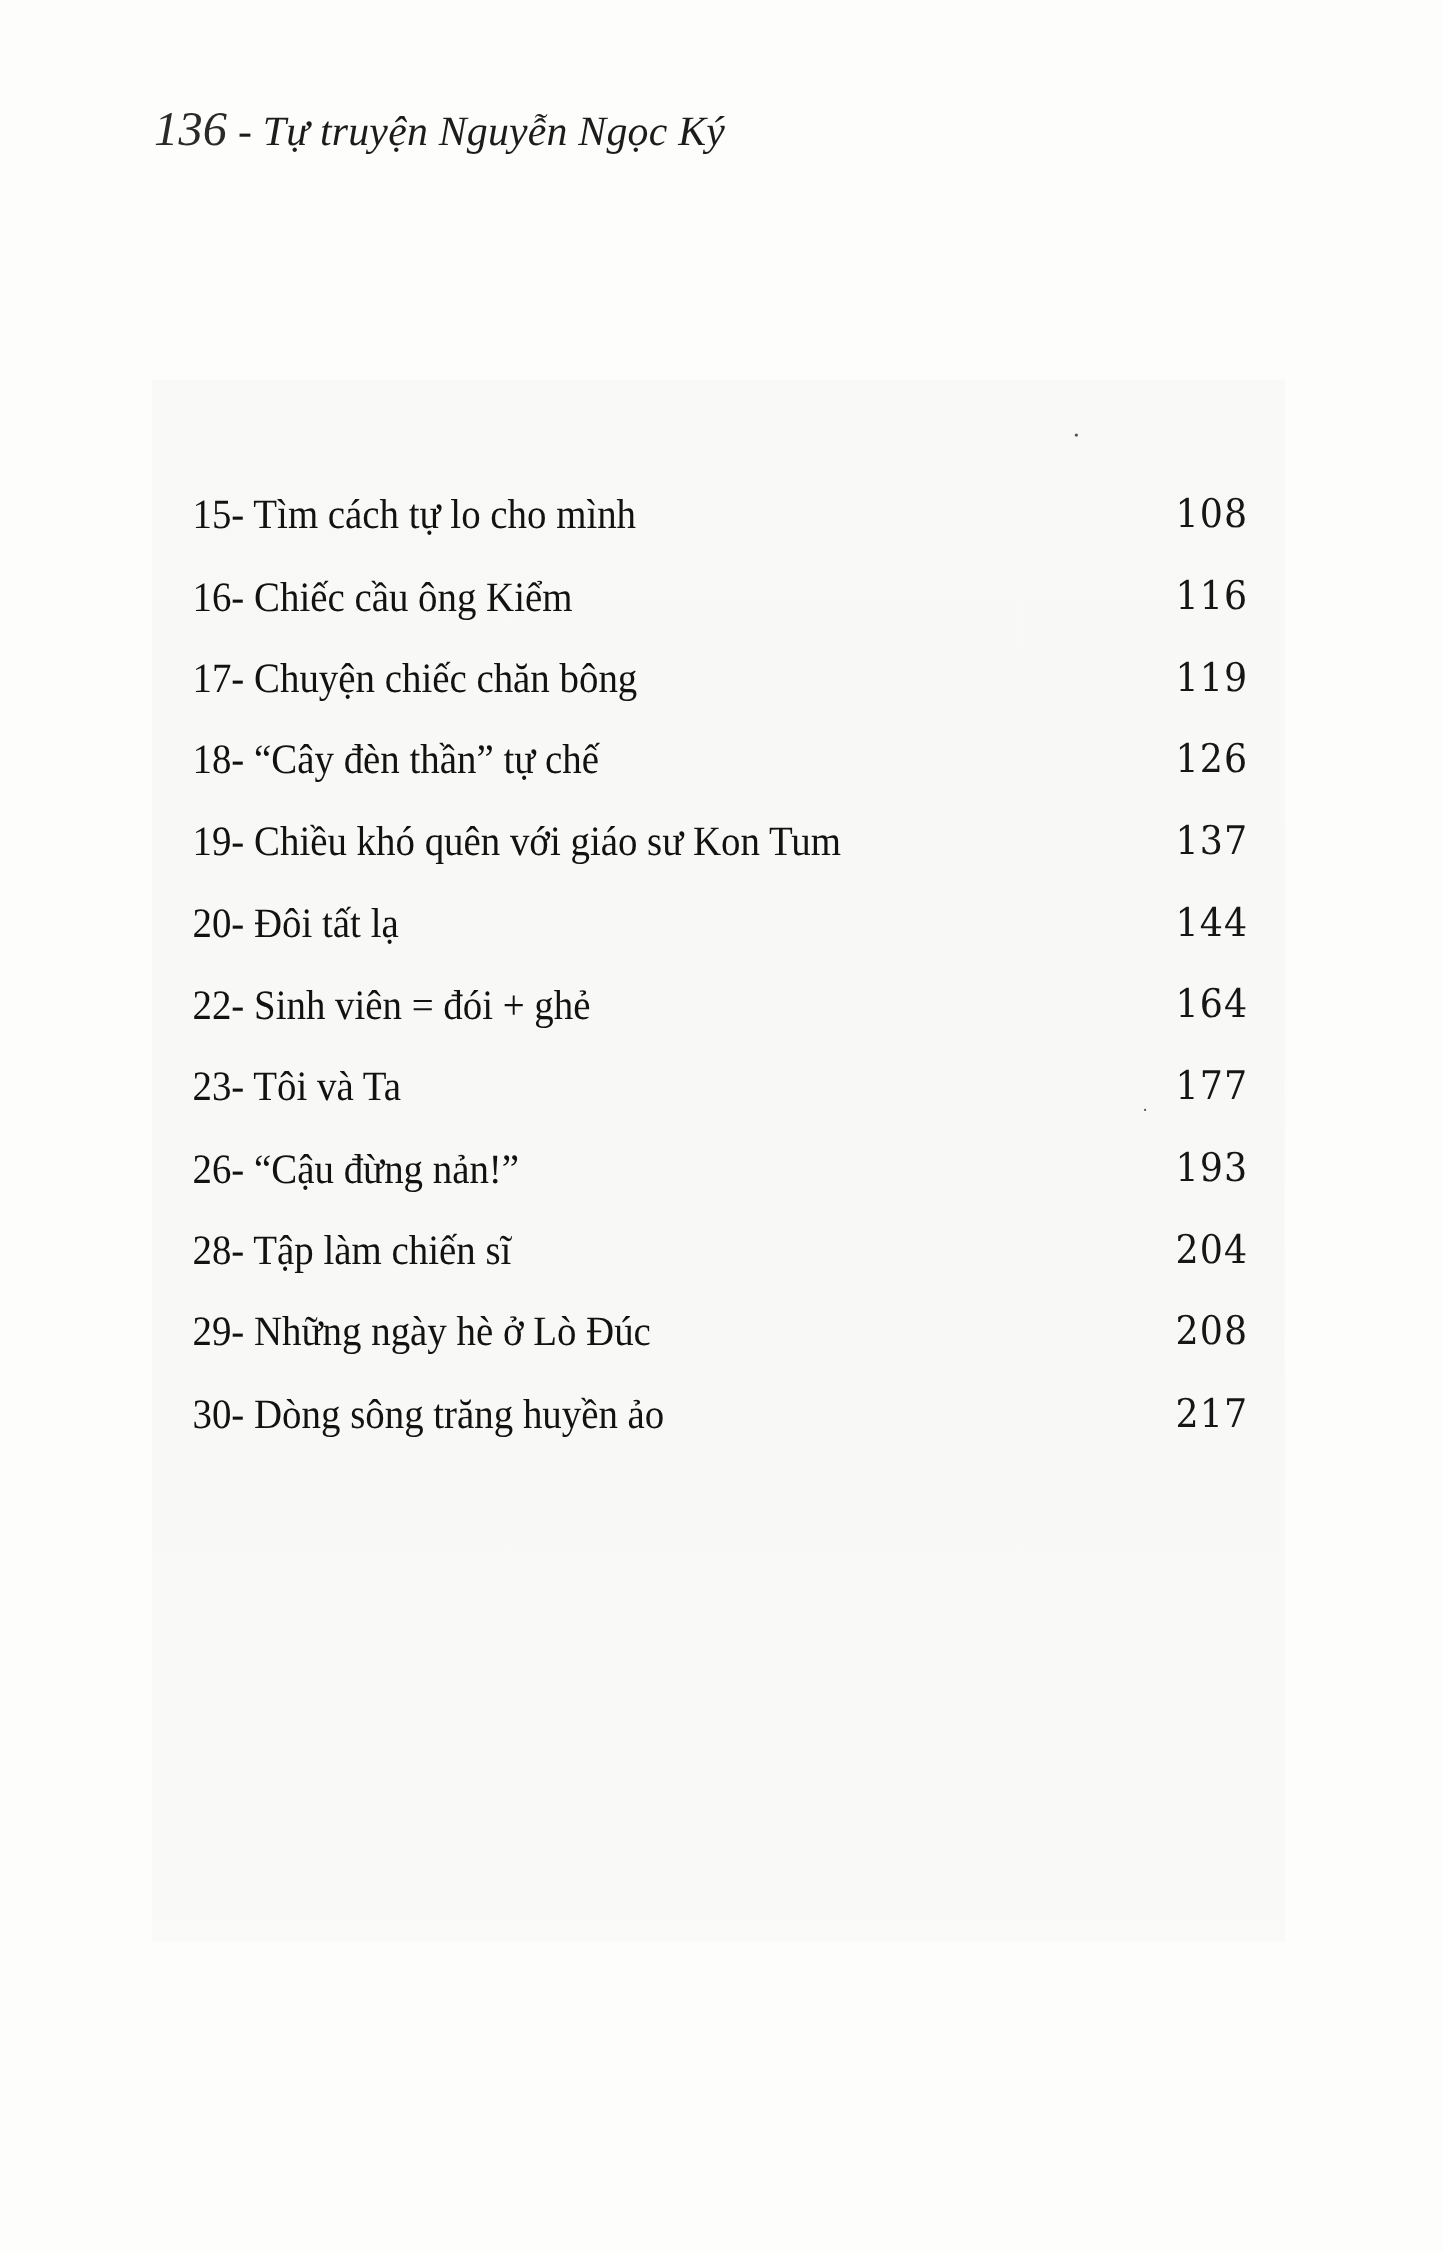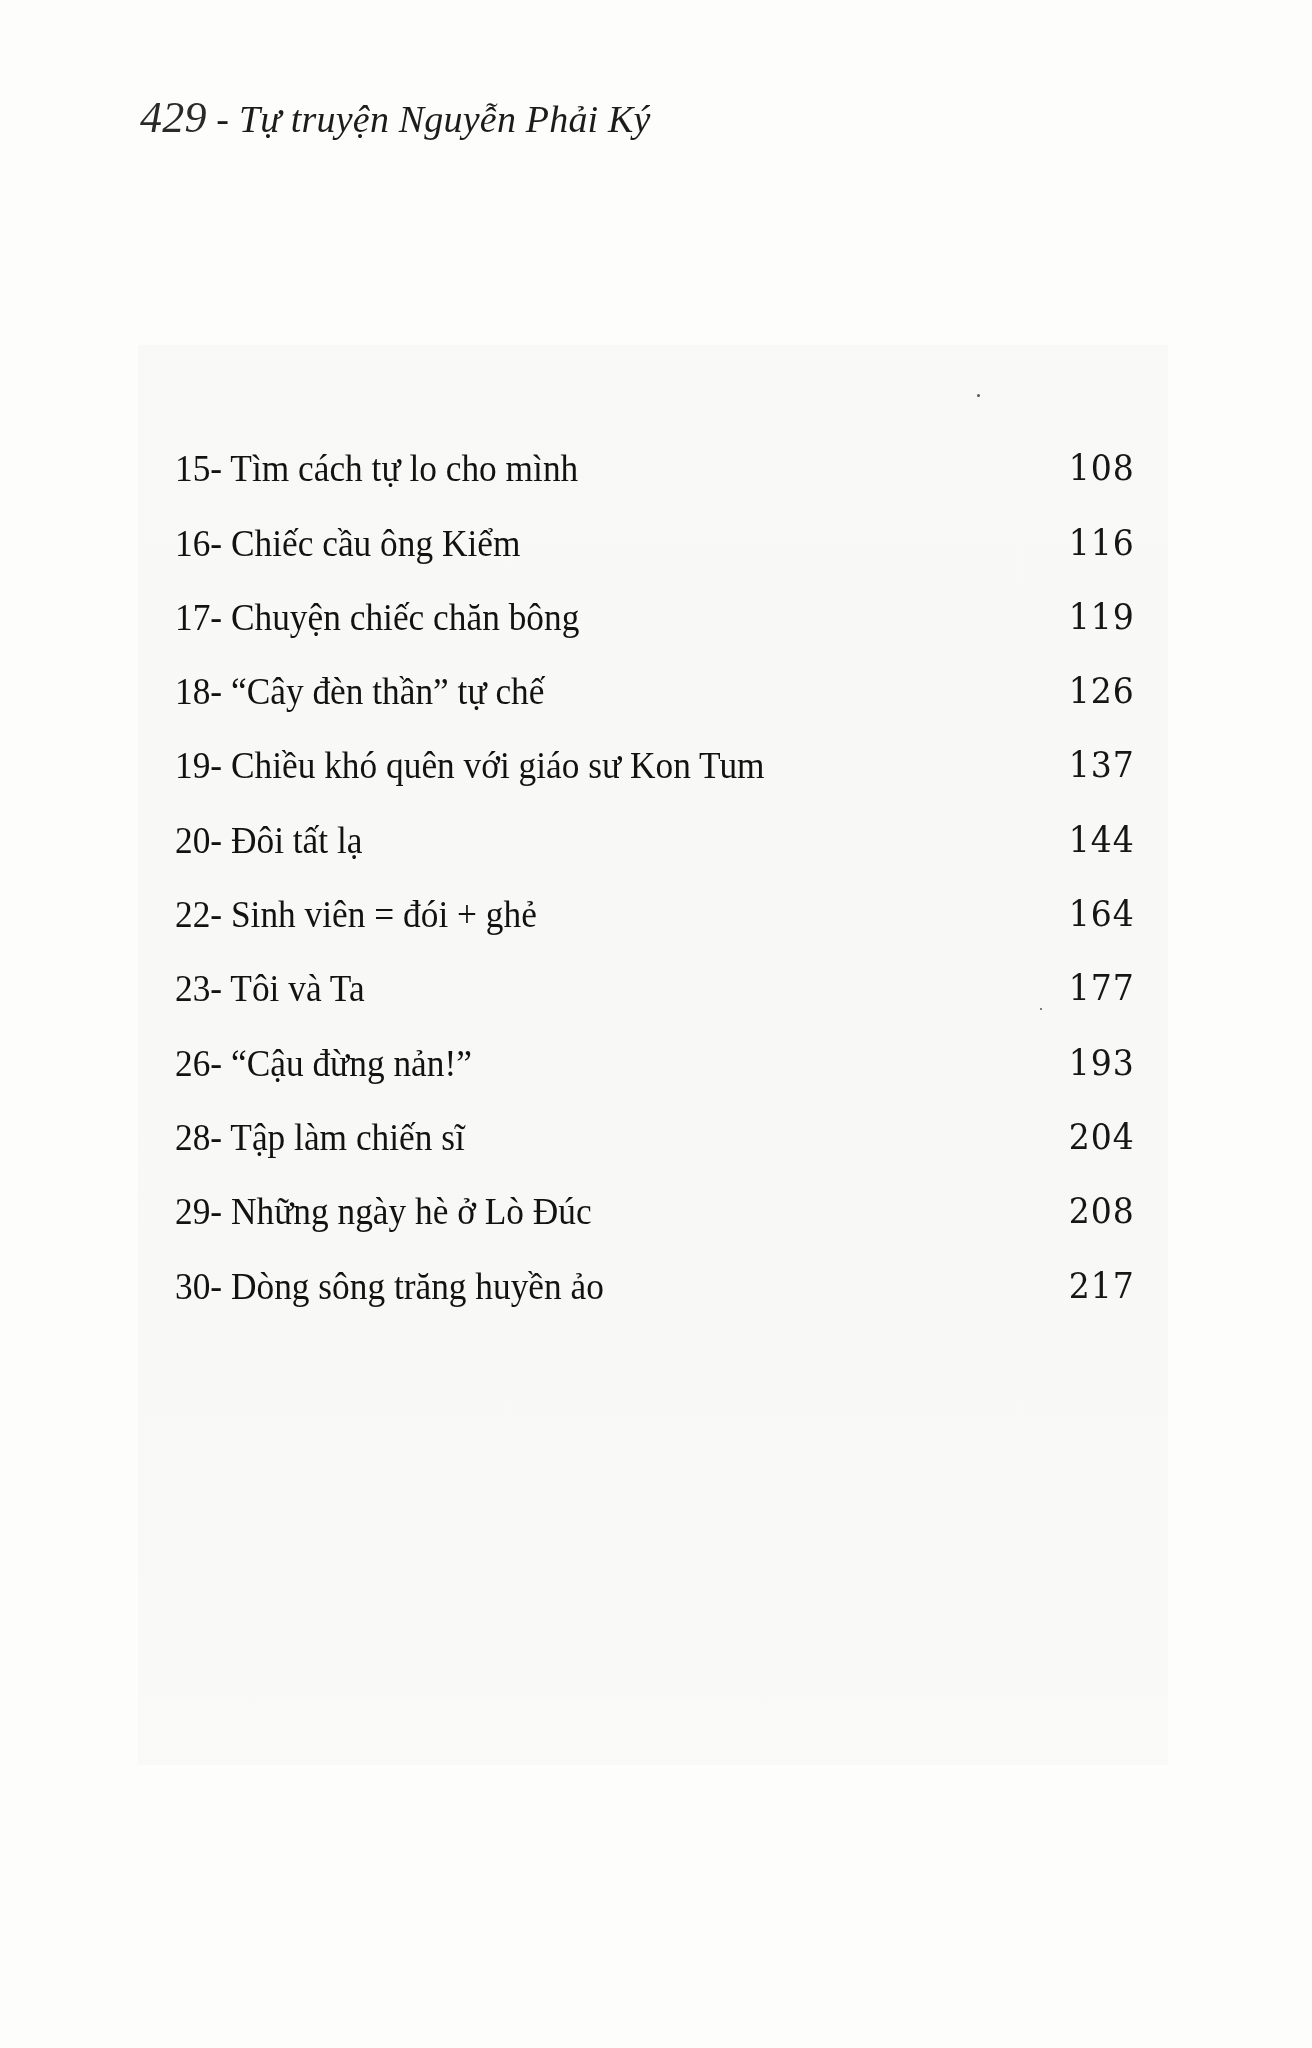--- a/index.html
+++ b/index.html
@@ -77,21 +77,21 @@
       background: #555;
       border-radius: 50%;
     }
   </style>
 </head>
 <body>
 
 <div class="ghost-block"></div>
 
 <div class="page-header">
-  <span class="page-number">429</span><span> - </span><span>Tự truyện Nguyễn Phải Ký</span>
+  <span class="page-number">136</span><span> - </span><span>Tự truyện Nguyễn Ngọc Ký</span>
 </div>
 
 <div class="toc">
   <div class="toc-row">
     <span class="toc-title">15- Tìm cách tự lo cho mình</span>
     <span class="toc-page">108</span>
   </div>
   <div class="toc-row">
     <span class="toc-title">16- Chiếc cầu ông Kiểm</span>
     <span class="toc-page">116</span>

